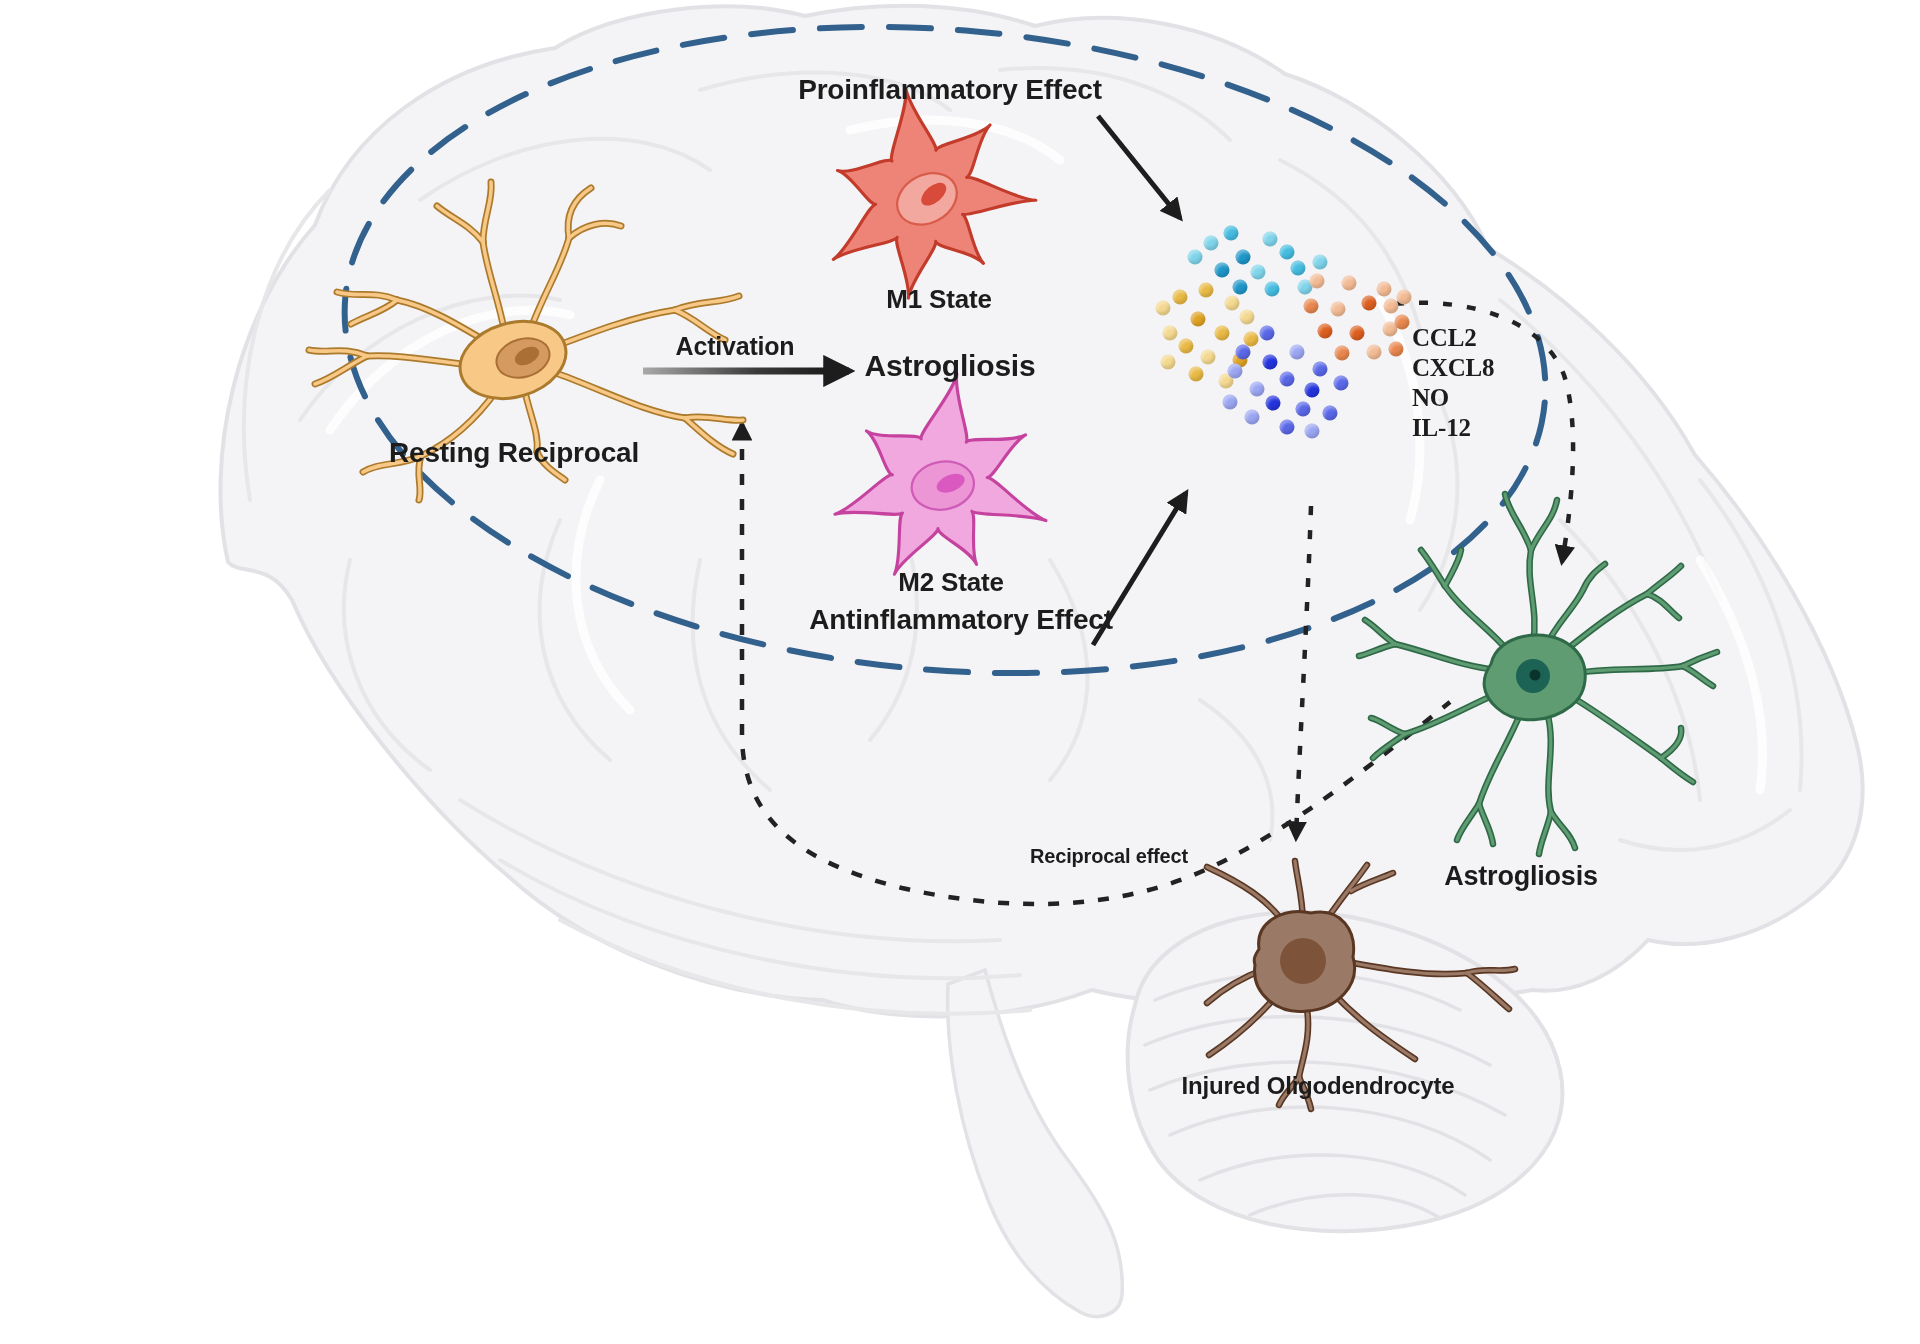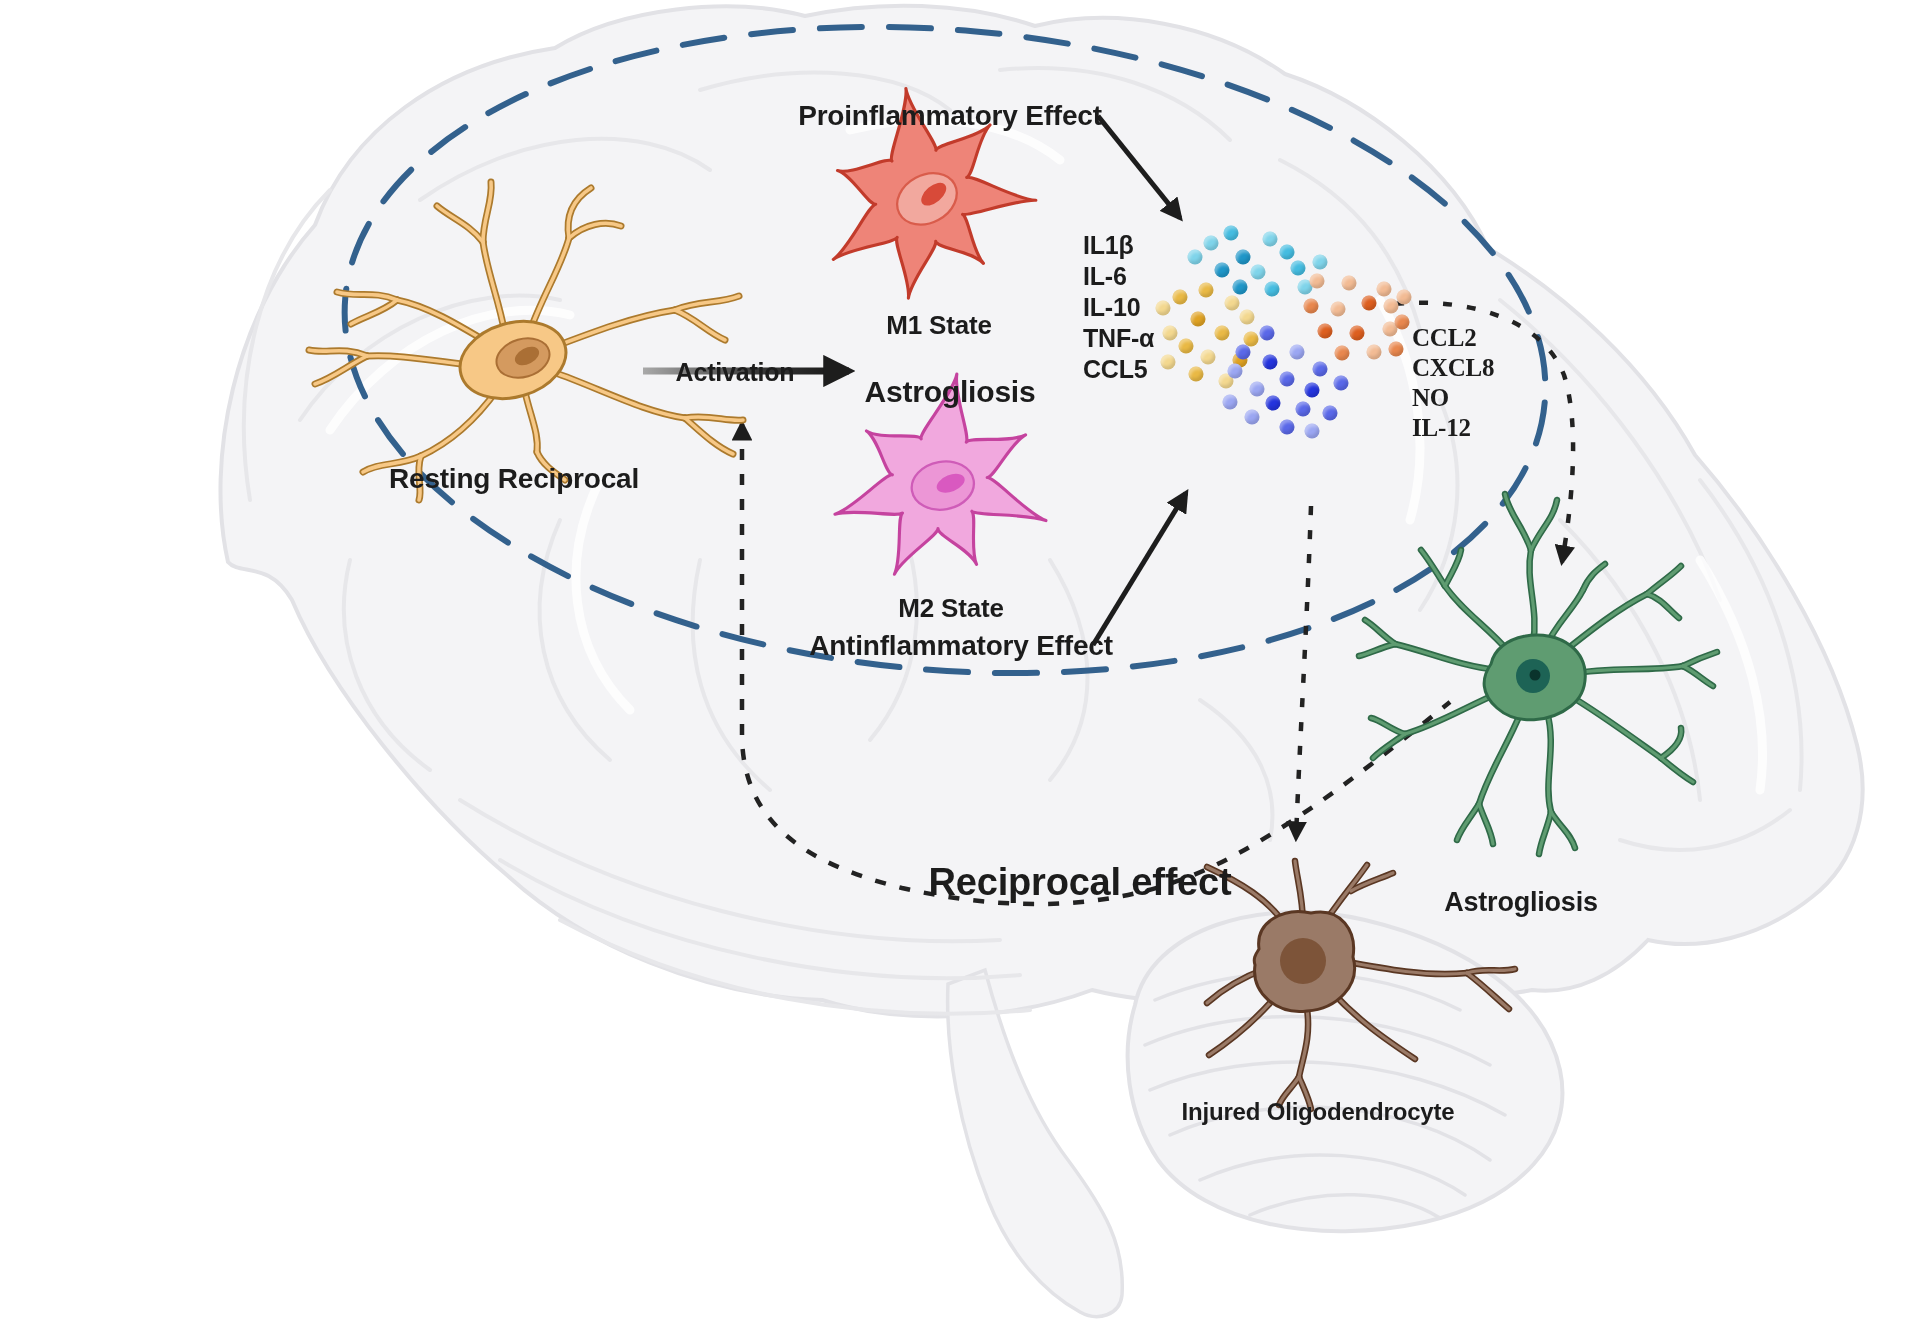--- a/index.html
+++ b/index.html
@@ -10,21 +10,21 @@
   svg.scene{position:absolute;left:0;top:0;z-index:1;}
   #dot-cluster{position:absolute;left:0;top:0;width:100%;height:100%;z-index:2;pointer-events:none;}
   .dot{
     position:absolute;width:15px;height:15px;border-radius:50%;
     transform:translate(-50%,-50%);
     box-shadow:inset -2px -3px 3px rgba(0,0,0,.12), inset 2px 3px 3px rgba(255,255,255,.35);
   }
   .labels{position:absolute;left:0;top:0;width:100%;height:100%;z-index:3;pointer-events:none;}
   .lbl{
     position:absolute;transform:translate(-50%,-50%);
-    font-weight:700;color:var(--ink,#1c1c1c);white-space:nowrap;letter-spacing:-0.2px;margin-top:26px;
+    font-weight:700;color:var(--ink,#1c1c1c);white-space:nowrap;letter-spacing:-0.2px;
   }
   .cyto{
     position:absolute;font-weight:700;color:var(--ink,#1c1c1c);
     font-size:25px;white-space:nowrap;letter-spacing:-0.2px;
   }
   .cyto div{line-height:31px;}
   .cyto.right div{line-height:30px;font-family:Liberation Serif, serif;}
   .prod{text-align:center;line-height:30px;font-size:25px;}
   .prod span{display:block;}
 </style>
@@ -315,34 +315,27 @@
 
     <div class="lbl" style="left:735px;top:346px;font-size:25px">Activation</div>
 
     <div class="lbl" style="left:514px;top:453px;font-size:28px">Resting Reciprocal</div>
 
     <div class="lbl" style="left:951px;top:582px;font-size:26px">M2 State</div>
 
     <div class="lbl" style="left:961px;top:620px;font-size:28px">Antinflammatory Effect</div>
 
 
-    <div class="cyto" style="left:1083px;top:230px">
-        <div>IL1β</div>
-        <div>IL-6</div>
-        <div>IL-10</div>
-        <div>TNF-α</div>
-        <div>CCL5</div>
-      </div>
 
     <div class="cyto right" style="left:1412px;top:323px">
         <div>CCL2</div>
         <div>CXCL8</div>
         <div>NO</div>
         <div>IL-12</div>
       </div>
 
-    <div class="lbl" style="left:1080px;top:856px;font-size:38px">Reciprocal effect</div>
+    <div class="lbl" style="left:1109px;top:856px;font-size:20px">Reciprocal effect</div>
 
     <div class="lbl" style="left:1521px;top:876px;font-size:27px">Astrogliosis</div>
 
     <div class="lbl" style="left:1318px;top:1086px;font-size:24px">Injured Oligodendrocyte</div>
   </div>
 </div>
 
 </body></html>

